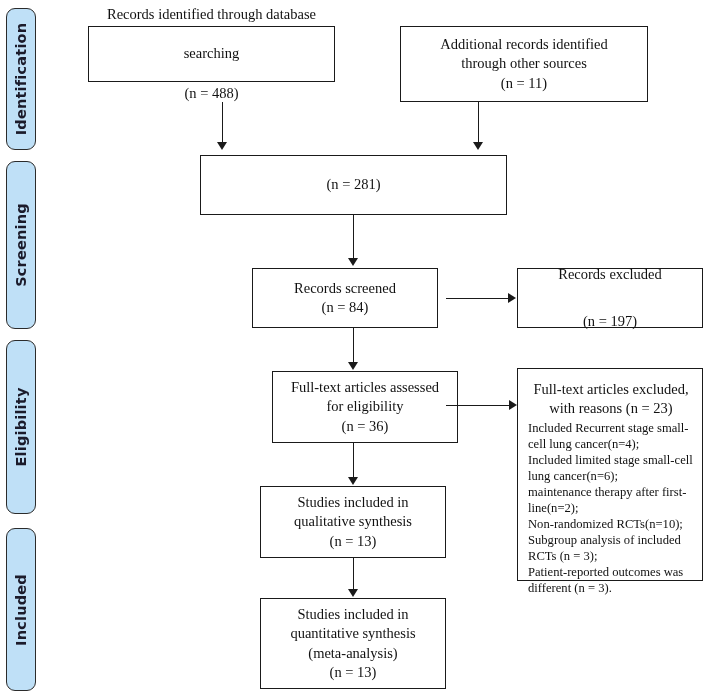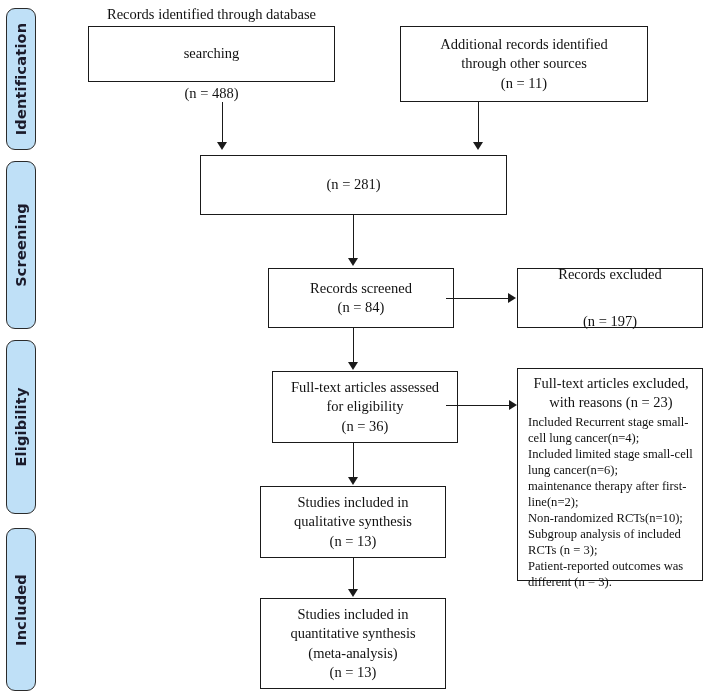--- a/index.html
+++ b/index.html
@@ -62,21 +62,21 @@
   .flow-box .line { display: block; width: 100%; }
 
   
   .reasons-box {
     position: absolute;
     box-sizing: border-box;
     background: #ffffff;
     border: 1.3px solid #1a1a1a;
     font-family: "Liberation Serif", serif;
     color: #111111;
-    padding: 5px 8px 6px 10px;
+    padding: 11px 8px 6px 10px;
   }
   .reasons-head {
     text-align: center;
     font-size: 14.5px;
     line-height: 1.3;
   }
   .reasons-list {
     margin-top: 3px;
     text-align: left;
     font-size: 12.6px;
@@ -149,21 +149,21 @@
   <div class="vline" style="left:478px; top:102px; height:42px;"></div>
   <div class="arrow-down" style="left:473px; top:142px;"></div>
 
   <div class="flow-box" style="left:200px; top:155px; width:307px; height:60px;">
     <span class="line">(n = 281)</span>
   </div>
 
   <div class="vline" style="left:353px; top:215px; height:45px;"></div>
   <div class="arrow-down" style="left:348px; top:258px;"></div>
 
-  <div class="flow-box" style="left:268px; top:268px; width:186px; height:60px;">
+  <div class="flow-box" style="left:252px; top:268px; width:186px; height:60px;">
     <span class="line">Records screened</span>
     <span class="line">(n =  84)</span>
   </div>
 
   <div class="flow-box" style="left:517px; top:268px; width:186px; height:60px;gap:28px;">
     <span class="line">Records excluded</span>
     <span class="line">(n = 197)</span>
   </div>
 
   <div class="hline" style="left:446px; top:298px; width:63px;"></div>

